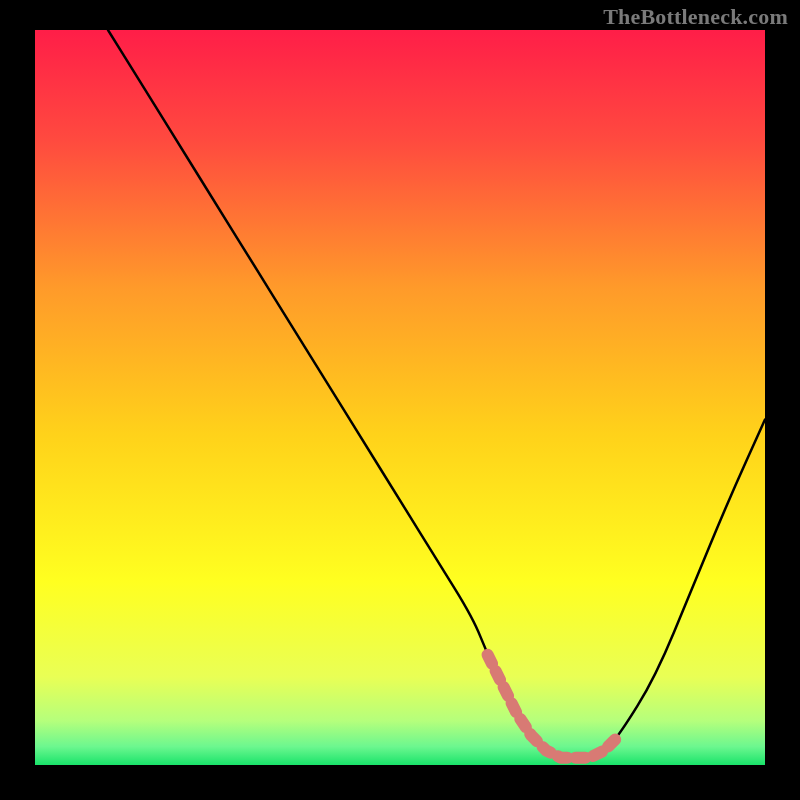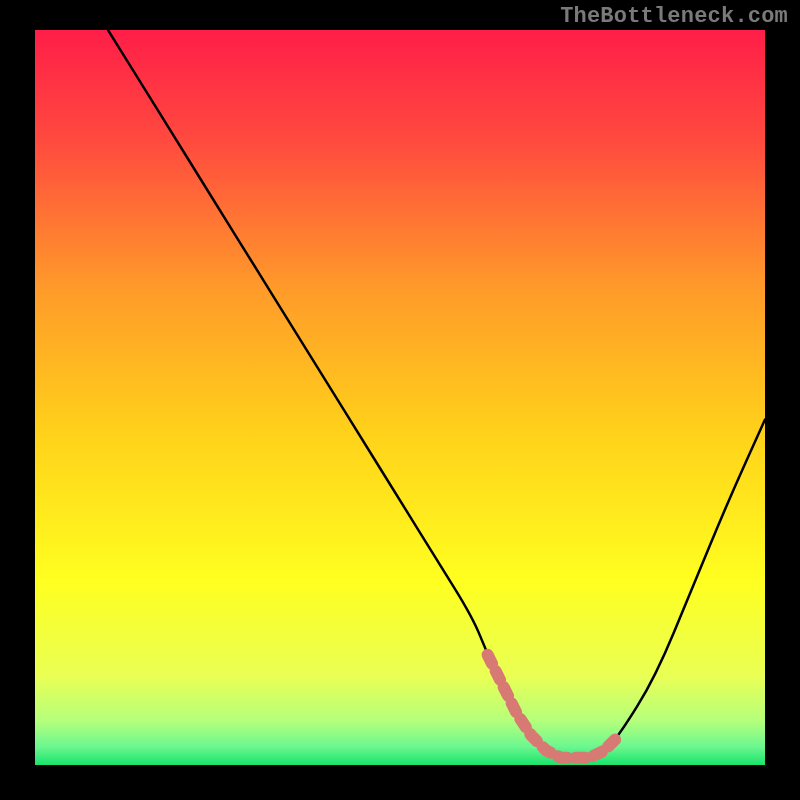--- a/index.html
+++ b/index.html
@@ -7,21 +7,21 @@
     padding: 0;
     width: 800px;
     height: 800px;
     background: #000000;
     overflow: hidden;
   }
   .watermark {
     position: absolute;
     top: 4px;
     right: 12px;
-    font-family: Liberation Mono, monospace;
+    font-family: Liberation Serif, serif;
     font-size: 22px;
     font-weight: 600;
     color: #7a7a7a;
     letter-spacing: 0.2px;
   }
   .plot {
     position: absolute;
     left: 35px;
     top: 30px;
     width: 730px;

